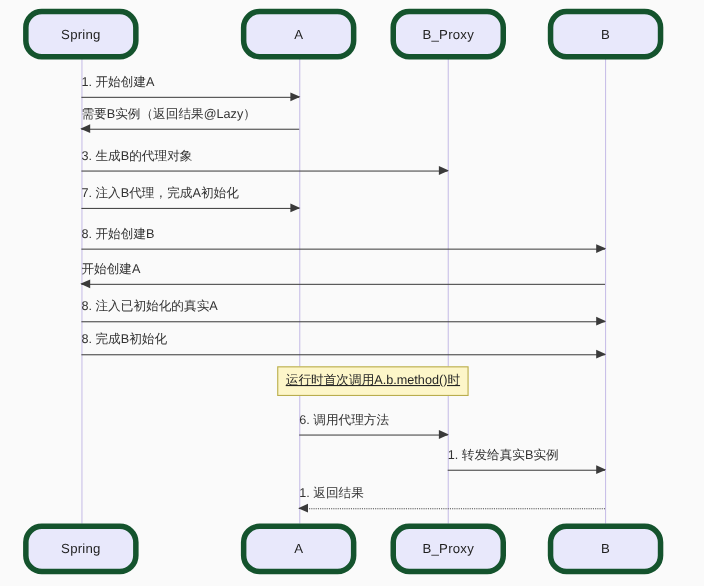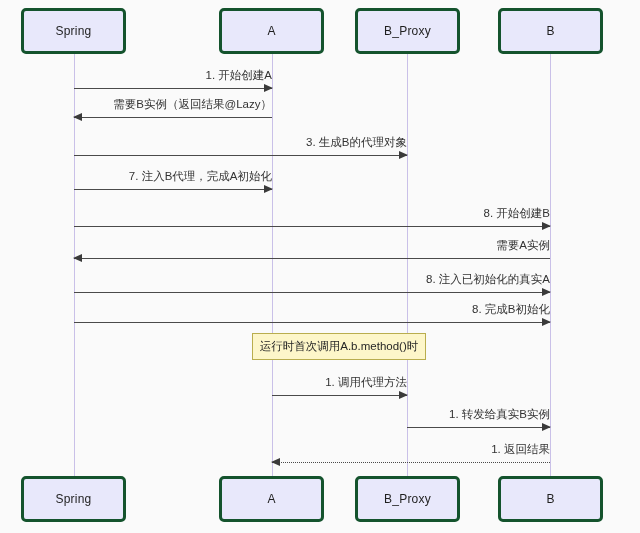--- a/index.html
+++ b/index.html
@@ -23,22 +23,22 @@
     background: #fafafa;
   }
 
   
   .participant {
     position: absolute;
     width: 105px;
     height: 46px;
     box-sizing: border-box;
     background: #e8e8fb;
-    border: 3px solid #14532d;
-    border-radius: 5px;
+    border: 5px solid #14532d;
+    border-radius: 17px;
     display: flex;
     align-items: center;
     justify-content: center;
     z-index: 4;
   }
   .participant .plabel {
     font-size: 12px;
     color: #1f1f1f;
     line-height: 1;
     letter-spacing: .2px;
@@ -84,21 +84,21 @@
   }
   .msg.to-left .head {
     left: -1px;
     border-right: 9px solid #3a3a3a;
   }
   .msg .mlabel {
     position: absolute;
     bottom: 6px;
     left: 0;
     width: 100%;
-    text-align: right;
+    text-align: left;
     font-size: 11.5px;
     color: #333333;
     line-height: 1.1;
     white-space: nowrap;
   }
 
   
   .note {
     position: absolute;
     box-sizing: border-box;
@@ -107,20 +107,21 @@
     display: flex;
     align-items: center;
     justify-content: center;
     z-index: 5;
   }
   .note .ntext {
     font-size: 11.5px;
     color: #262626;
     line-height: 1;
     white-space: nowrap;
+    text-decoration: underline;
   }
 </style>
 </head>
 <body>
 
 <div id="diagram">
 
   <div class="lifeline" style="left:74px; top:51px; height:425px;"></div>
   <div class="lifeline" style="left:272px; top:51px; height:425px;"></div>
   <div class="lifeline" style="left:407px; top:51px; height:425px;"></div>
@@ -165,21 +166,21 @@
 
   <div class="msg to-right" style="left:74px; top:226px; width:476px;">
     <div class="line"></div>
     <div class="head"></div>
     <div class="mlabel">8. 开始创建B</div>
   </div>
 
   <div class="msg to-left" style="left:74px; top:258px; width:476px;">
     <div class="line"></div>
     <div class="head"></div>
-    <div class="mlabel">需要A实例</div>
+    <div class="mlabel">开始创建A</div>
   </div>
 
   <div class="msg to-right" style="left:74px; top:292px; width:476px;">
     <div class="line"></div>
     <div class="head"></div>
     <div class="mlabel">8. 注入已初始化的真实A</div>
   </div>
 
   <div class="msg to-right" style="left:74px; top:322px; width:476px;">
     <div class="line"></div>
@@ -187,21 +188,21 @@
     <div class="mlabel">8. 完成B初始化</div>
   </div>
 
   <div class="note" style="left:252px; top:333px; width:174px; height:27px;">
     <span class="ntext">运行时首次调用A.b.method()时</span>
   </div>
 
   <div class="msg to-right" style="left:272px; top:395px; width:135px;">
     <div class="line"></div>
     <div class="head"></div>
-    <div class="mlabel">1. 调用代理方法</div>
+    <div class="mlabel">6. 调用代理方法</div>
   </div>
 
   <div class="msg to-right" style="left:407px; top:427px; width:143px;">
     <div class="line"></div>
     <div class="head"></div>
     <div class="mlabel">1. 转发给真实B实例</div>
   </div>
 
   <div class="msg to-left dashed" style="left:272px; top:462px; width:278px;">
     <div class="line"></div>

